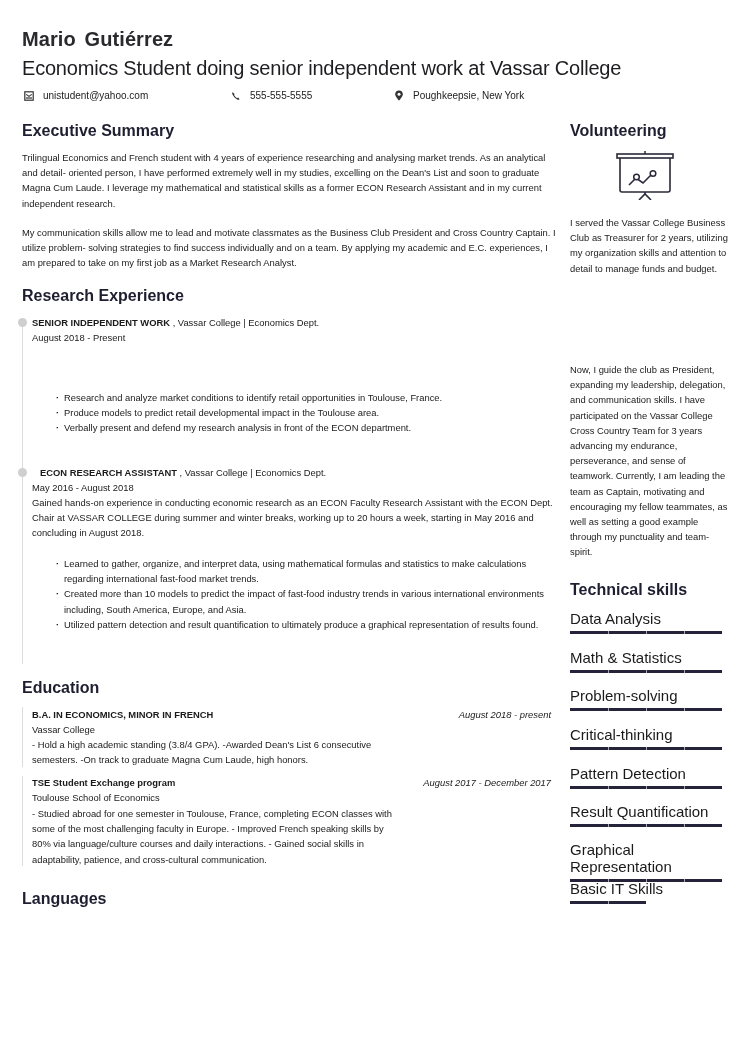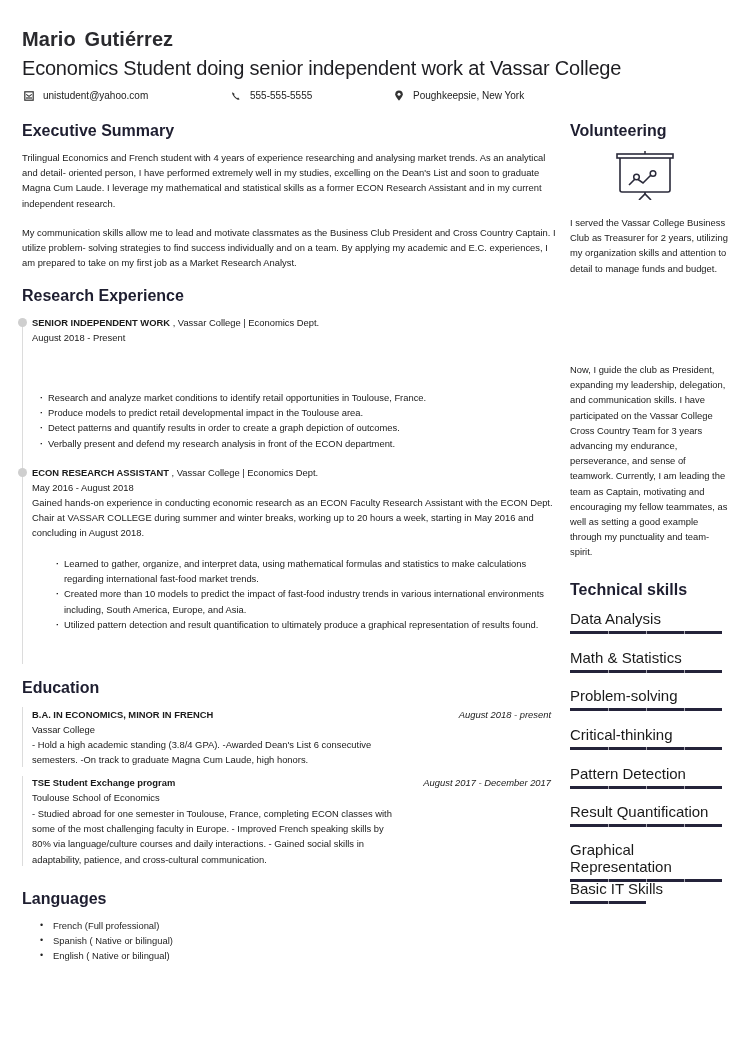--- a/index.html
+++ b/index.html
@@ -88,29 +88,28 @@
   <div class="para" style="left:22px; top:225px; width:535px;">My communication skills allow me to lead and motivate classmates as the Business Club President and Cross Country Captain. I utilize problem- solving strategies to find success individually and on a team. By applying my academic and E.C. experiences, I am prepared to take on my first job as a Market Research Analyst.</div>
 
   <div class="sec-title" style="left:22px; top:287px;">Research Experience</div>
   <div class="timeline-line" style="top:322px; height:342px;"></div>
 
   <div class="dot" style="left:18px; top:318px;"></div>
   <div class="job-head" style="top:317px;">
     <b>SENIOR INDEPENDENT WORK</b><span> , Vassar College | Economics Dept.</span>
   </div>
   <div class="job-date" style="top:332px;">August 2018 - Present</div>
-  <ul class="bullets" style="left:40px; top:390px; width:495px;">
+  <ul class="bullets" style="left:56px; top:390px; width:495px;">
     <li>Research and analyze market conditions to identify retail opportunities in Toulouse, France.</li>
     <li>Produce models to predict retail developmental impact in the Toulouse area.</li>
-    <li>Detect patterns and quantify results in order to create a graph depiction of outcomes.</li>
     <li>Verbally present and defend my research analysis in front of the ECON department.</li>
   </ul>
 
   <div class="dot" style="left:18px; top:468px;"></div>
-  <div class="job-head" style="top:467px;">
+  <div class="job-head" style="top:467px;margin-left:8px;">
     <b>ECON RESEARCH ASSISTANT</b><span> , Vassar College | Economics Dept.</span>
   </div>
   <div class="job-date" style="top:482px;">May 2016 - August 2018</div>
   <div class="para" style="left:32px; top:495px; width:525px;">Gained hands-on experience in conducting economic research as an ECON Faculty Research Assistant with the ECON Dept. Chair at VASSAR COLLEGE during summer and winter breaks, working up to 20 hours a week, starting in May 2016 and concluding in August 2018.</div>
   <ul class="bullets" style="left:56px; top:556px; width:495px;">
     <li>Learned to gather, organize, and interpret data, using mathematical formulas and statistics to make calculations regarding international fast-food market trends.</li>
     <li>Created more than 10 models to predict the impact of fast-food industry trends in various international environments including, South America, Europe, and Asia.</li>
     <li>Utilized pattern detection and result quantification to ultimately produce a graphical representation of results found.</li>
   </ul>
 
@@ -122,25 +121,20 @@
   <div class="edu-school" style="top:724px;"> Vassar College</div>
   <div class="para" style="left:32px; top:737px; width:370px;">- Hold a high academic standing (3.8/4 GPA).  -Awarded Dean's List 6 consecutive semesters.  -On track to graduate Magna Cum Laude, high honors.</div>
 
   <div class="edu-bar" style="top:776px; height:90px;"></div>
   <div class="edu-title" style="top:777px;">TSE Student Exchange program</div>
   <div class="edu-date" style="top:777px;">August 2017 - December 2017</div>
   <div class="edu-school" style="top:792px;">Toulouse School of Economics</div>
   <div class="para" style="left:32px; top:806px; width:370px;">- Studied abroad for one semester in Toulouse, France, completing ECON classes with some of the most challenging faculty in Europe. - Improved French speaking skills by 80% via language/culture courses and daily interactions. - Gained social skills in adaptability, patience, and cross-cultural communication.</div>
 
   <div class="sec-title" style="left:22px; top:890px;">Languages</div>
-  <ul class="langs">
-    <li>French (Full professional)</li>
-    <li>Spanish ( Native or bilingual)</li>
-    <li>English ( Native or bilingual)</li>
-  </ul>
 
   <div class="sec-title" style="left:570px; top:122px;">Volunteering</div>
   <div class="vol-icon" style="left:615px; top:150px;">
     <svg width="60" height="50" viewBox="0 0 60 50">
       <line x1="30" y1="1" x2="30" y2="4" stroke="#2a2a3a" stroke-width="1.5"></line>
       <rect x="2" y="4" width="56" height="4" fill="none" stroke="#2a2a3a" stroke-width="1.6"></rect>
       <path d="M5 8 L5 40 Q5 42 7 42 L53 42 Q55 42 55 40 L55 8" fill="none" stroke="#2a2a3a" stroke-width="1.6"></path>
       <path d="M14 35 L21 28 L28 33 L36 25" fill="none" stroke="#2a2a3a" stroke-width="1.6"></path>
       <circle cx="21.5" cy="27" r="2.8" fill="#fff" stroke="#2a2a3a" stroke-width="1.5"></circle>
       <circle cx="38" cy="23.5" r="2.8" fill="#fff" stroke="#2a2a3a" stroke-width="1.5"></circle>

